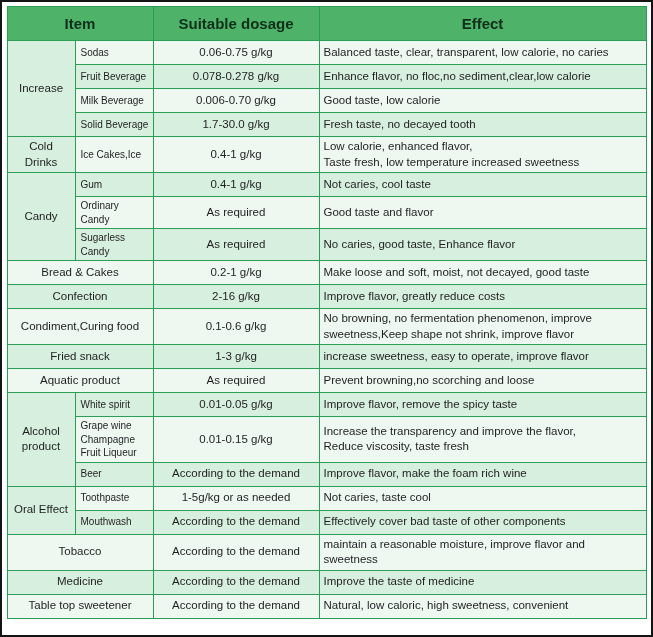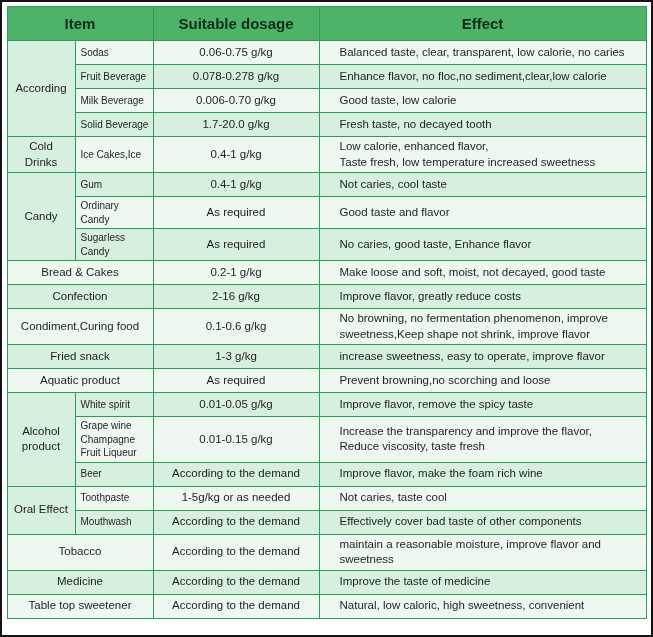--- a/index.html
+++ b/index.html
@@ -60,21 +60,21 @@
   tbody td.full {
     padding-left: 6px;
     text-align: center;
   }
   tbody td.dose {
     text-align: center;
   }
   tbody td.eff {
     white-space: pre-line;
     text-align: left;
-    padding-left: 20px;
+    padding-left: 4px;
   }
 </style>
 </head>
 <body>
 
 <div class="frame"></div>
 
 <table class="dosage-table">
   <colgroup>
     <col style="width:68px">
@@ -84,38 +84,38 @@
   </colgroup>
   <thead>
     <tr>
       <th colspan="2">Item</th>
       <th>Suitable dosage</th>
       <th>Effect</th>
     </tr>
   </thead>
   <tbody>
     <tr class="a">
-      <td class="cat" rowspan="4">According</td>
+      <td class="cat" rowspan="4">Increase</td>
       <td class="sub">Sodas</td>
       <td class="dose">0.06-0.75 g/kg</td>
       <td class="eff">Balanced taste, clear, transparent, low calorie, no caries</td>
     </tr>
     <tr class="b">
       <td class="sub">Fruit Beverage</td>
       <td class="dose">0.078-0.278 g/kg</td>
       <td class="eff">Enhance flavor, no floc,no sediment,clear,low calorie</td>
     </tr>
     <tr class="a">
       <td class="sub">Milk Beverage</td>
       <td class="dose">0.006-0.70 g/kg</td>
       <td class="eff">Good taste, low calorie</td>
     </tr>
     <tr class="b">
       <td class="sub">Solid Beverage</td>
-      <td class="dose">1.7-20.0 g/kg</td>
+      <td class="dose">1.7-30.0 g/kg</td>
       <td class="eff">Fresh taste, no decayed tooth</td>
     </tr>
     <tr class="a">
       <td class="cat">Cold Drinks</td>
       <td class="sub">Ice Cakes,Ice</td>
       <td class="dose">0.4-1 g/kg</td>
       <td class="eff">Low calorie, enhanced flavor,
 Taste fresh, low temperature increased sweetness</td>
     </tr>
     <tr class="b">

